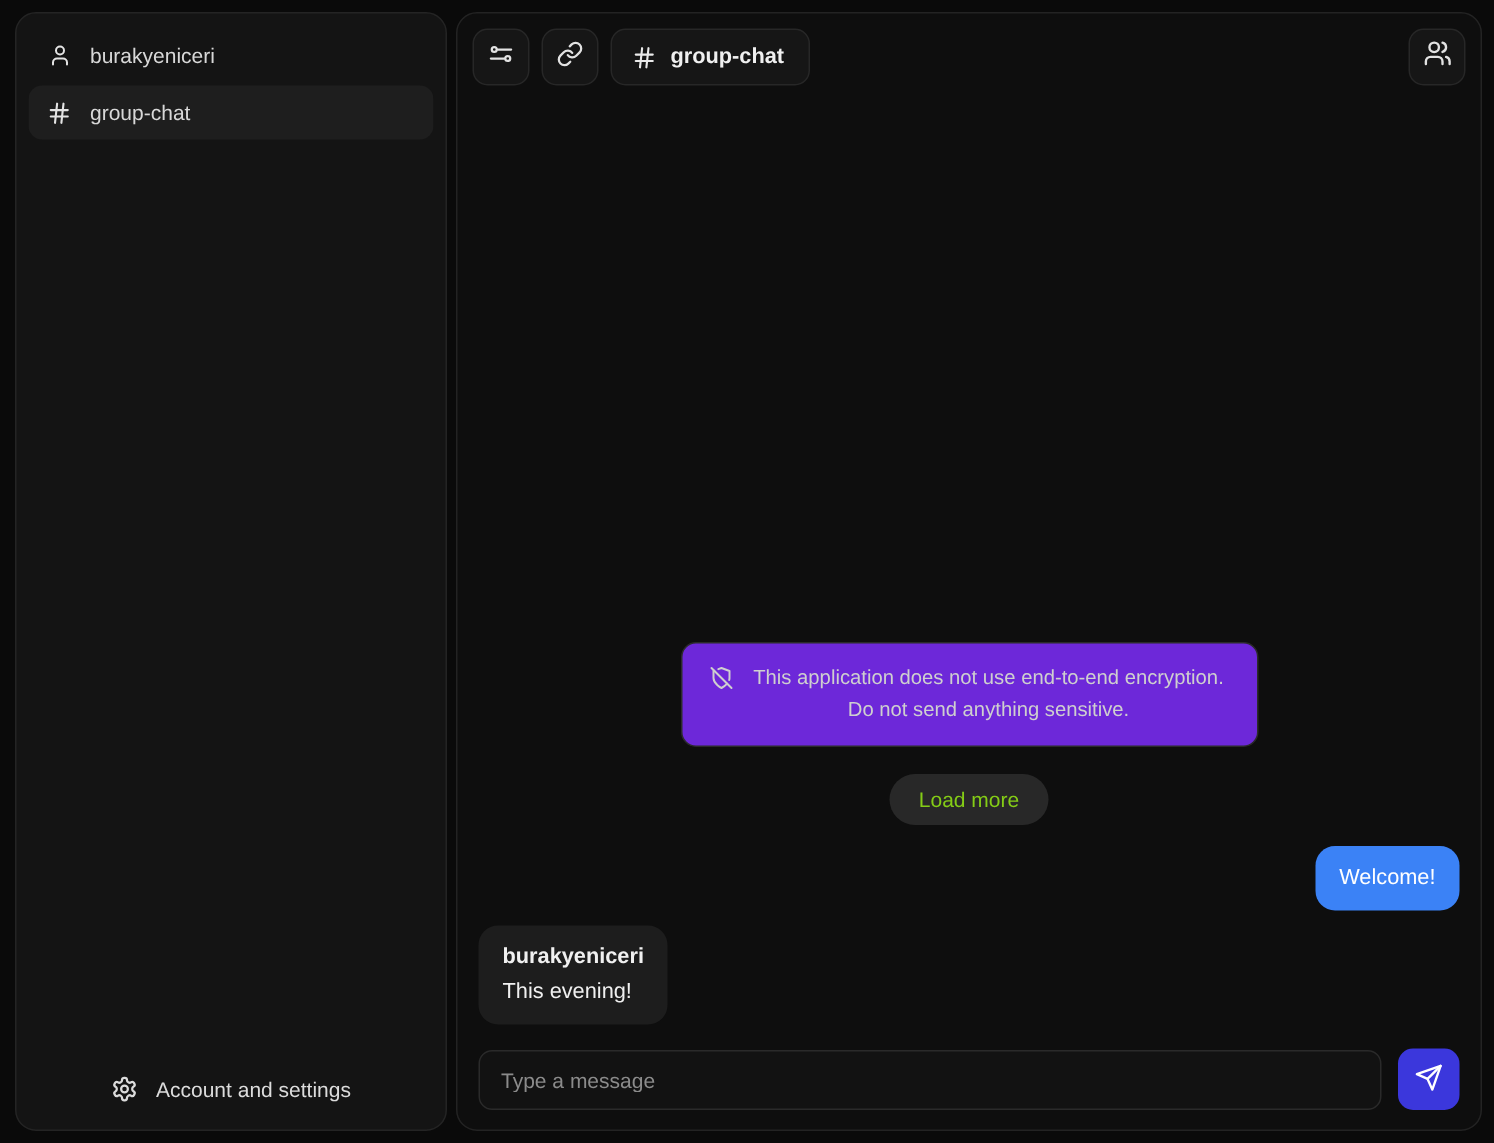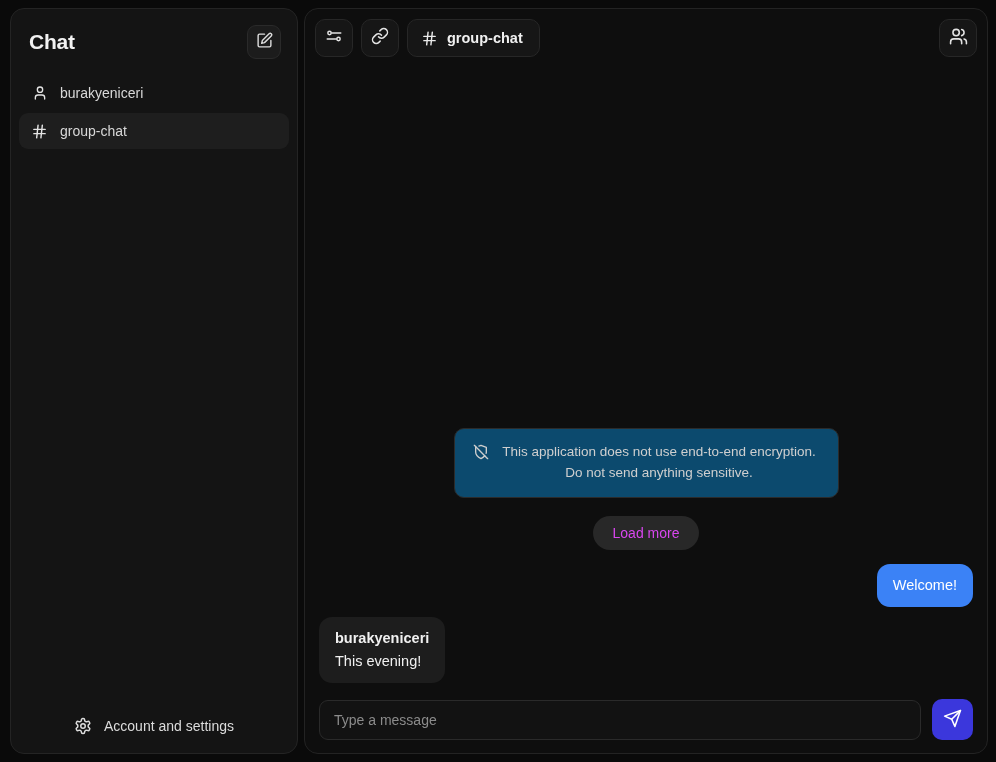--- a/index.html
+++ b/index.html
@@ -165,38 +165,38 @@
 
   .enc-banner {
     align-self: center;
     display: flex;
     align-items: flex-start;
     gap: 10px;
     max-width: 385px;
     padding: 13px 18px;
     border: 1px solid #2b2b2b;
     border-radius: 10px;
-    background: #0c4a6e;
+    background: #6d28d9;
     color: #cfcfcf;
     font-size: 13.5px;
     line-height: 1.55;
     text-align: center;
     margin-bottom: 18px;
   }
   .enc-banner .eb-ico { flex: 0 0 16px; margin-top: 2px; color:#cfcfcf; }
   .enc-banner .eb-txt { flex: 1 1 auto; }
 
   .load-more-wrap {
     display: flex;
     justify-content: center;
     margin-bottom: 14px;
   }
   .load-more {
     background: #282828;
-    color: #d946ef;
+    color: #84cc16;
     border: none;
     border-radius: 999px;
     padding: 9px 20px;
     font-size: 14px;
     font-family: "Liberation Sans", sans-serif;
   }
 
   .msg-row { display: flex; margin-bottom: 10px; }
   .msg-row.out { justify-content: flex-end; }
   .msg-row.in { justify-content: flex-start; }
@@ -247,31 +247,20 @@
     color: #ffffff;
   }
 </style>
 </head>
 <body>
 
 <div id="app">
 
   <aside class="sidebar">
 
-    <div class="sidebar-header">
-      <div class="sidebar-title">Chat</div>
-      <div class="icon-btn">
-        <span>
-          <svg width="17" height="17" viewBox="0 0 24 24" fill="none" stroke="currentColor" stroke-width="2" stroke-linecap="round" stroke-linejoin="round">
-            <path d="M12 3H5a2 2 0 0 0-2 2v14a2 2 0 0 0 2 2h14a2 2 0 0 0 2-2v-7"></path>
-            <path d="M18.5 2.5a2.12 2.12 0 0 1 3 3L12 15l-4 1 1-4Z"></path>
-          </svg>
-        </span>
-      </div>
-    </div>
 
     <div class="chan-list">
 
       <div class="chan-item">
         <span class="chan-ico">
           <svg width="16" height="16" viewBox="0 0 24 24" fill="none" stroke="currentColor" stroke-width="2" stroke-linecap="round" stroke-linejoin="round">
             <path d="M19 21v-2a4 4 0 0 0-4-4H9a4 4 0 0 0-4 4v2"></path>
             <circle cx="12" cy="7" r="4"></circle>
           </svg>
         </span>

